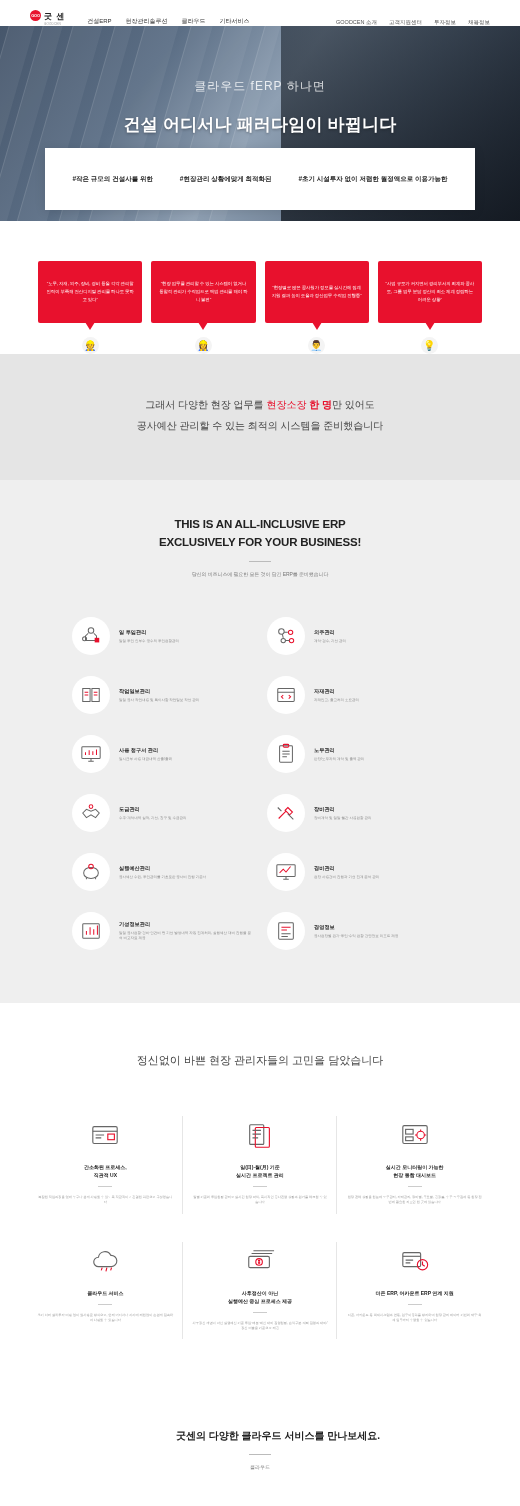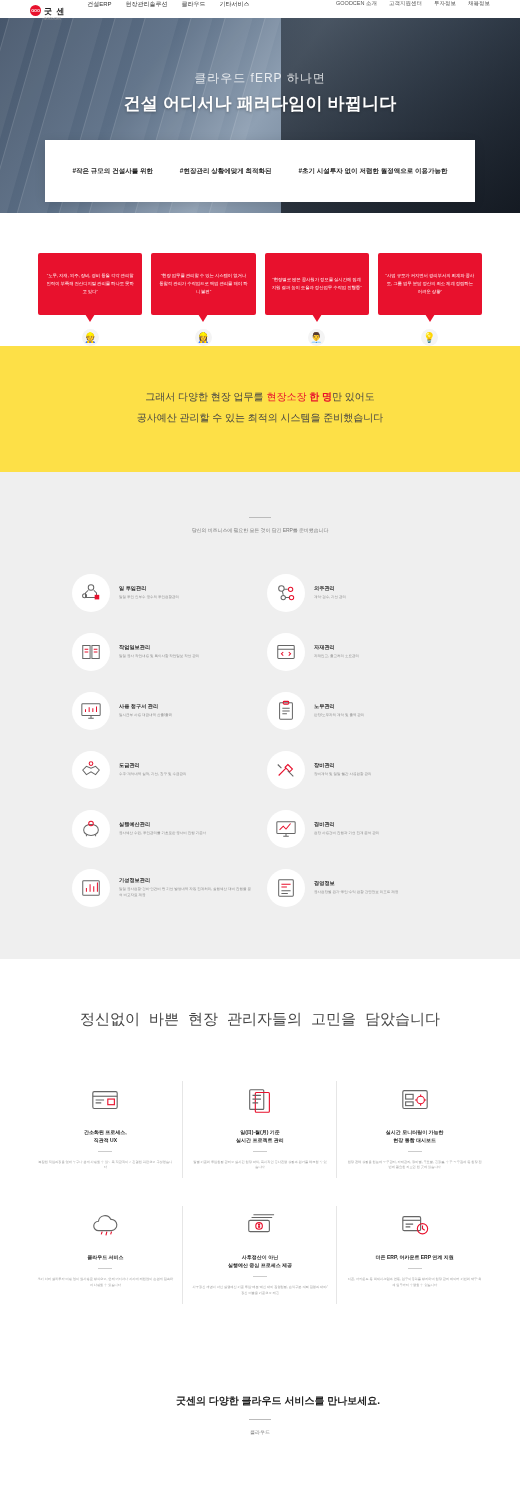--- a/index.html
+++ b/index.html
@@ -6,21 +6,21 @@
   html,body { width:520px; }
   body {
     font-family:"Liberation Sans","DejaVu Sans",sans-serif;
     background:#ffffff; color:#333;
     -webkit-font-smoothing:antialiased;
   }
   .page { width:520px; position:relative; overflow:hidden; }
 
   
   .header {
-    height:18px; background:#fff; display:flex; align-items:flex-start;
+    height:26px; background:#fff; display:flex; align-items:flex-end;
     padding:0 30px; position:relative; z-index:40;
   }
   .logo { display:flex; align-items:center; gap:3px; margin-right:22px; }
   .logo-mark {
     width:11px; height:11px; border-radius:50%; background:#e8112d;
     display:flex; align-items:center; justify-content:center;
     color:#fff; font-size:4px; font-weight:bold; letter-spacing:-.2px;
   }
   .logo-text { font-size:8px; font-weight:bold; color:#222; letter-spacing:1px; }
   .logo-sub { font-size:3px; color:#999; letter-spacing:.2px; display:block; line-height:1; }
@@ -39,21 +39,21 @@
     position:absolute; background:rgba(255,255,255,.10);
     border-left:1px solid rgba(255,255,255,.22);
     transform:skewX(-16deg);
   }
   .hero-dark {
     position:absolute; right:0; top:0; width:46%; height:100%;
     background:linear-gradient(160deg,rgba(20,28,38,.55),rgba(10,14,20,.80));
   }
   .hero-copy { position:absolute; top:52px; left:0; right:0; text-align:center; z-index:3; }
   .hero-sub {
-    font-size:12px; color:rgba(255,255,255,.82); letter-spacing:1px; margin-bottom:5px;
+    font-size:12px; color:rgba(255,255,255,.82); letter-spacing:1px; margin-bottom:18px;
   }
   .hero-title {
     font-size:17px; font-weight:bold; color:#fff; letter-spacing:.2px;
     text-shadow:0 1px 3px rgba(0,0,0,.35);
   }
   .hash-card {
     position:absolute; left:45px; right:45px; top:122px; height:62px;
     background:#fff; z-index:5; display:flex; align-items:center;
     justify-content:space-around; padding:0 14px;
     box-shadow:0 2px 10px rgba(0,0,0,.12);
@@ -77,21 +77,21 @@
   }
   .bubble p { font-size:4.4px; line-height:1.85; letter-spacing:-.1px; }
   .avatar {
     width:17px; height:17px; border-radius:50%; margin-top:14px;
     display:flex; align-items:center; justify-content:center; font-size:10px;
     background:#f4f4f4;
   }
 
   
   .lead {
-    text-align:center; padding:40px 0 44px; background:#fde047;
+    text-align:center; padding:40px 0 44px; background:#e5e5e5;
     font-size:10px; line-height:2.1; color:#444;
   }
   .lead .hl { color:#e8112d; }
   .lead .hl-b { color:#e8112d; font-weight:bold; }
 
   
   .erp { background:#efefef; padding:36px 0 42px; }
   .erp-head { text-align:center; margin-bottom:8px; }
   .erp-head h2 {
     font-size:11.5px; font-weight:bold; color:#222; line-height:1.55; letter-spacing:-.2px;
@@ -108,21 +108,21 @@
   .feat-ico {
     width:38px; height:38px; border-radius:50%; background:#fff; flex:none;
     display:flex; align-items:center; justify-content:center;
   }
   .feat-ico svg { width:22px; height:22px; }
   .feat-txt h4 { font-size:5.2px; font-weight:bold; color:#222; margin-bottom:3px; }
   .feat-txt p { font-size:3.5px; color:#888; line-height:1.5; }
 
   
   .benefits { background:#fff; padding:46px 0 38px; }
-  .ben-head { text-align:center; font-size:15px; line-height:2.1; color:#444;font-family:Liberation Mono, monospace; }
+  .ben-head { text-align:center; font-size:11px; line-height:2.1; color:#444; }
   .ben-head .r { color:#e8112d; }
   .ben-head .rb { color:#e8112d; font-weight:bold; }
   .ben-grid {
     display:grid; grid-template-columns:repeat(3,1fr);
     padding:34px 28px 0;
   }
   .ben {
     padding:12px 9px 26px; text-align:center; position:relative;
   }
   .ben:not(:nth-child(3n))::after {
@@ -220,20 +220,24 @@
 
   <div class="lead">
     <div>
       <span>그래서 다양한 현장 업무를 </span><span class="hl">현장소장</span><span class="hl-b"> 한 명</span><span>만 있어도</span>
     </div>
     <div>공사예산 관리할 수 있는 최적의 시스템을 준비했습니다</div>
   </div>
 
   <div class="erp">
     <div class="erp-head">
+      <h2>
+        <span>THIS IS AN ALL-INCLUSIVE ERP</span><br>
+        <span>EXCLUSIVELY FOR YOUR BUSINESS!</span>
+      </h2>
       <div class="divider"></div>
       <div class="erp-sub">당신의 비즈니스에 필요한 모든 것이 담긴 ERP를 준비했습니다</div>
     </div>
 
     <div class="feat-grid">
 
       <div class="feat">
         <div class="feat-ico">
           <svg viewBox="0 0 24 24" fill="none" stroke="#666" stroke-width="1.1">
               <circle cx="12" cy="6" r="3"></circle>

